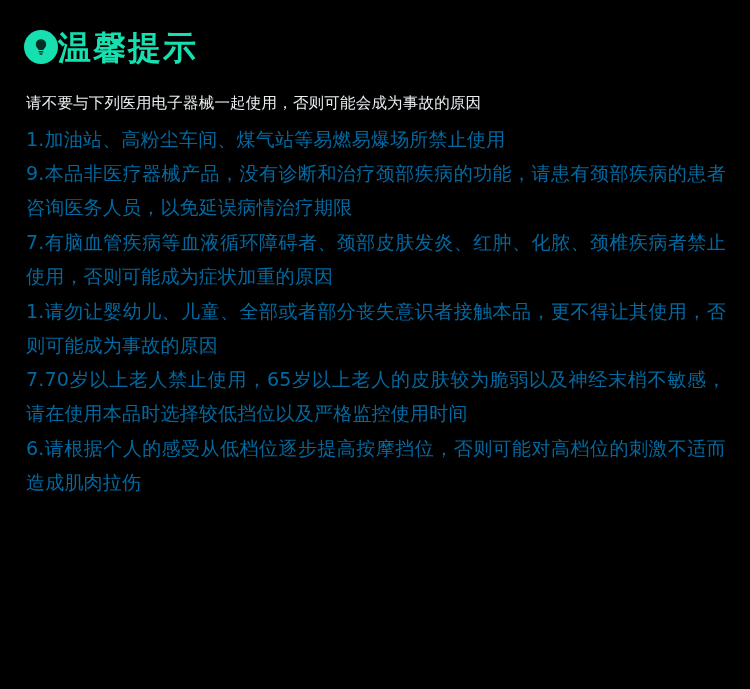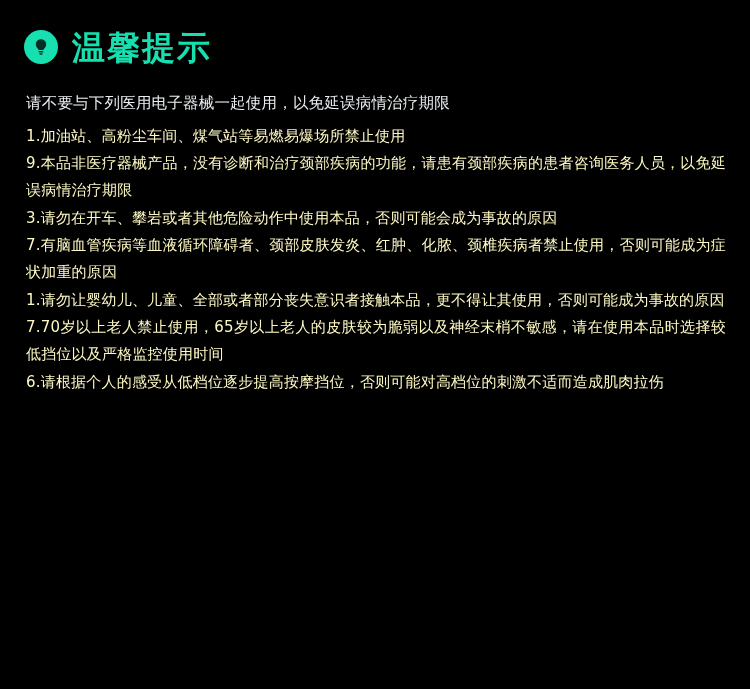--- a/index.html
+++ b/index.html
@@ -17,21 +17,20 @@
   .page {
     position: relative;
     width: 750px;
     height: 689px;
     box-sizing: border-box;
     padding: 30px 24px 0 24px;
   }
   .title-row {
     display: flex;
     align-items: center;
-    gap: 14px;
     margin-bottom: 26px;
   }
   .bulb-badge {
     width: 34px;
     height: 34px;
     border-radius: 50%;
     background: #17e0b0;
     display: flex;
     align-items: center;
     justify-content: center;
@@ -51,22 +50,22 @@
     line-height: 1.72;
     margin: 0 0 6px 2px;
     letter-spacing: 0.2px;
   }
   .list {
     margin: 0;
     padding: 0;
     list-style: none;
   }
   .list li {
-    font-size: 15px;
-    color: #fef9c3;
+    font-size: 19px;
+    color: #0369a1;
     line-height: 1.78;
     letter-spacing: 0.2px;
     margin: 0 0 1px 2px;
     text-align: justify;
     text-justify: inter-ideograph;
   }
 </style>
 </head>
 <body>
 
@@ -76,25 +75,24 @@
     <span class="bulb-badge">
       <svg width="20" height="20" viewBox="0 0 20 20" aria-hidden="true">
         <path d="M10 2.2c-3.0 0-5.2 2.2-5.2 5.0 0 1.9 1.0 3.2 1.9 4.2.5.6.8 1.0.9 1.6h4.8c.1-.6.4-1.0.9-1.6.9-1.0 1.9-2.3 1.9-4.2 0-2.8-2.2-5.0-5.2-5.0z" fill="#062e27"></path>
         <rect x="7.6" y="14.1" width="4.8" height="1.5" rx="0.7" fill="#062e27"></rect>
         <rect x="8.4" y="16.2" width="3.2" height="1.5" rx="0.7" fill="#062e27"></rect>
       </svg>
     </span>
     <span class="title-text">温馨提示</span>
   </div>
 
-  <p class="lead">请不要与下列医用电子器械一起使用，以免延误病情治疗期限</p>
+  <p class="lead">请不要与下列医用电子器械一起使用，否则可能会成为事故的原因</p>
 
   <ul class="list">
     <li>1.加油站、高粉尘车间、煤气站等易燃易爆场所禁止使用</li>
     <li>9.本品非医疗器械产品，没有诊断和治疗颈部疾病的功能，请患有颈部疾病的患者咨询医务人员，以免延误病情治疗期限</li>
-    <li>3.请勿在开车、攀岩或者其他危险动作中使用本品，否则可能会成为事故的原因</li>
     <li>7.有脑血管疾病等血液循环障碍者、颈部皮肤发炎、红肿、化脓、颈椎疾病者禁止使用，否则可能成为症状加重的原因</li>
     <li>1.请勿让婴幼儿、儿童、全部或者部分丧失意识者接触本品，更不得让其使用，否则可能成为事故的原因</li>
     <li>7.70岁以上老人禁止使用，65岁以上老人的皮肤较为脆弱以及神经末梢不敏感，请在使用本品时选择较低挡位以及严格监控使用时间</li>
     <li>6.请根据个人的感受从低档位逐步提高按摩挡位，否则可能对高档位的刺激不适而造成肌肉拉伤</li>
   </ul>
 
 </div>
 
 </body></html>

